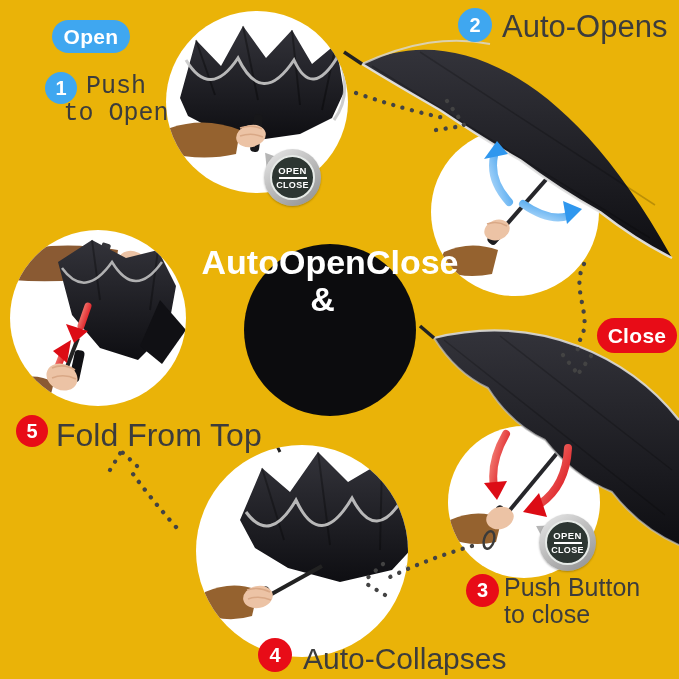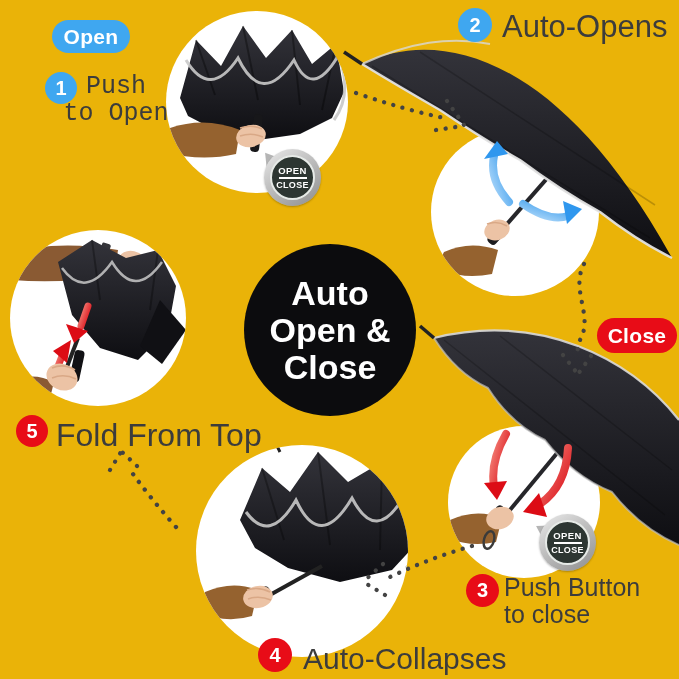--- a/index.html
+++ b/index.html
@@ -20,21 +20,21 @@
     position:absolute;z-index:3;border-radius:50%;color:#fff;font-weight:bold;
     display:flex;align-items:center;justify-content:center;font-size:20px;
   }
   .step-num.blue{background:#3fa7f0;}
   .step-num.red{background:#e80c17;}
   .step-text{font-size:25px;line-height:27px;}
   .center-circle{
     position:absolute;z-index:2;left:244px;top:244px;width:172px;height:172px;
     border-radius:50%;background:#0c0c0e;color:#fff;text-align:center;
     font-weight:bold;font-size:34px;line-height:37px;
-    display:flex;flex-direction:column;justify-content:center;
+    display:flex;flex-direction:row;justify-content:center;
   }
   .oc-badge{position:absolute;z-index:4;width:57px;height:57px;}
   .oc-tail{
     position:absolute;left:-4px;top:2px;width:0;height:0;z-index:0;
     border-left:10px solid transparent;border-right:10px solid transparent;
     border-bottom:16px solid #b5b5b5;transform:rotate(-38deg);
   }
   .oc-ring{
     position:absolute;left:0;top:0;width:57px;height:57px;border-radius:50%;
     background:linear-gradient(145deg,#ececec 0%,#c3c3c3 40%,#8d8d8d 100%);

